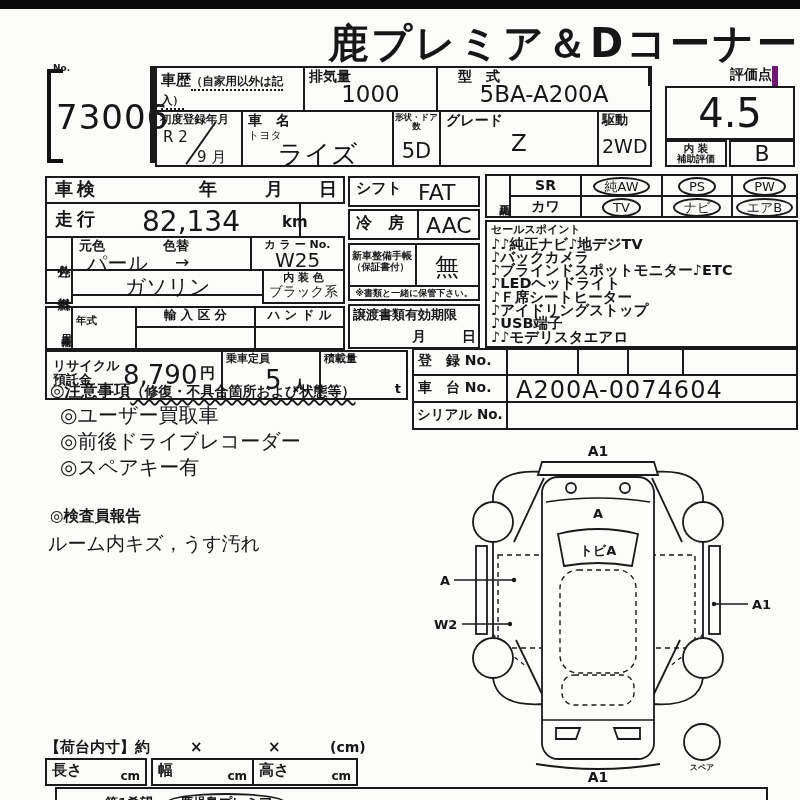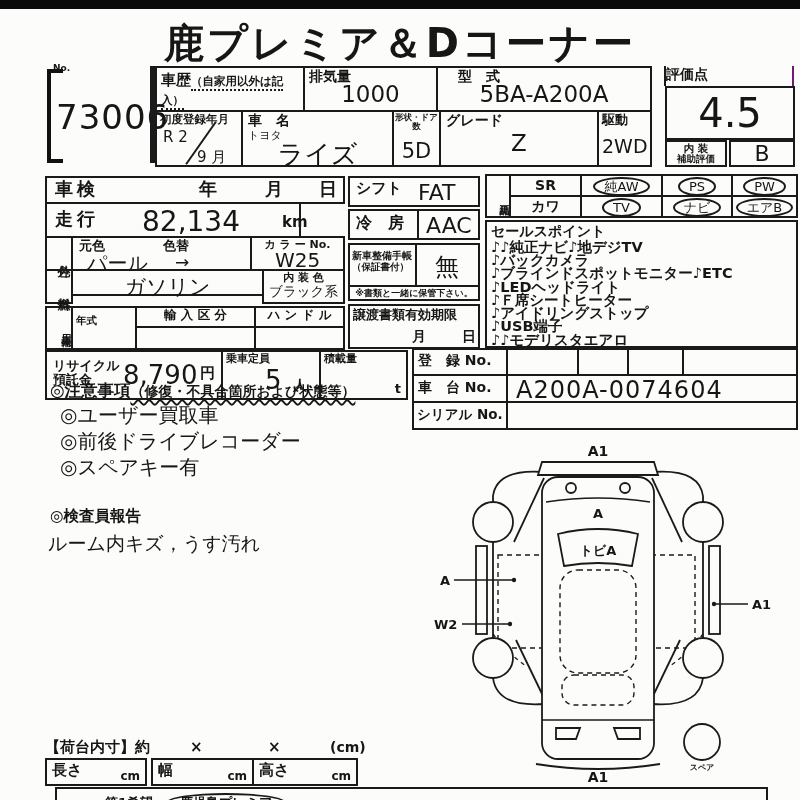--- a/index.html
+++ b/index.html
@@ -2,21 +2,21 @@
 <html><head>
 <meta charset="utf-8">
 <style>
   html,body{margin:0;padding:0;background:#e8e8e8}
   #page{position:relative;width:800px;height:800px;background:#fcfcfa;overflow:hidden;
         font-family:"DejaVu Sans",sans-serif;color:#161616;}
   .abs{position:absolute;box-sizing:border-box;}
   .cell{position:absolute;box-sizing:border-box;border:2px solid #1a1a1a;}
   .vtext{writing-mode:vertical-rl;text-orientation:upright;}
   .topbar{left:0;top:0;width:800px;height:9px;background:#0a0a0a}
-  .title{left:0;top:16px;width:800px;text-align:center;font-size:40px;font-weight:bold;letter-spacing:3px}
+  .title{left:0;top:16px;width:800px;text-align:right;font-size:40px;font-weight:bold;letter-spacing:3px}
   
   .lot-bracket{left:47px;top:69px;width:16px;height:94px;border-left:4px solid #111;border-top:4px solid #111;border-bottom:4px solid #111}
   .lot-no{left:53px;top:63px;font-size:9px;font-weight:bold}
   .lot-num{left:56px;top:97px;width:94px;text-align:center;font-size:34px;letter-spacing:1px}
   .vdiv{left:150px;top:66px;width:5px;height:97px;background:#1a1a1a}
   
   .lb{font-weight:bold;line-height:1.05}
   .dotted{border-bottom:2px dotted #1a1a1a;padding-bottom:1px}
   .ctr{text-align:center}
   .oval{display:inline-block;border:2px solid #1a1a1a;border-radius:50%;padding:0 9px;line-height:15px}
@@ -66,21 +66,21 @@
   </div>
   <div class="cell" style="left:439px;top:110px;width:160px;height:57px;padding:1px 5px">
     <div class="lb" style="font-size:14px">グレード</div>
     <div class="ctr" style="font-size:23px;margin-top:2px">Z</div>
   </div>
   <div class="cell" style="left:597px;top:110px;width:55px;height:57px;padding:1px 3px">
     <div class="lb" style="font-size:13px">駆動</div>
     <div class="ctr" style="font-size:19px;margin-top:8px">2WD</div>
   </div>
 
-  <div class="abs" style="left:664px;top:66px;width:130px;height:20px;border-left:2px solid #1a1a1a;border-right:2px solid #701a75;text-align:left;font-size:14px;font-weight:bold">評価点</div>
+  <div class="abs" style="left:648px;top:66px;width:130px;height:20px;border-left:2px solid #1a1a1a;border-right:6px solid #701a75;text-align:right;font-size:14px;font-weight:bold">評価点</div>
   <div class="cell ctr" style="left:665px;top:86px;width:130px;height:54px;font-size:40px;line-height:50px">4.5</div>
   <div class="cell ctr" style="left:665px;top:140px;width:62px;height:27px;padding-top:1px">
     <div class="lb" style="font-size:10.5px">内 装</div>
     <div class="lb" style="font-size:9.5px">補助評価</div>
   </div>
   <div class="cell ctr" style="left:729px;top:140px;width:66px;height:27px;font-size:22px;line-height:23px">B</div>
 
   <div class="cell" style="left:45px;top:176px;width:300px;height:28px">
     <span class="abs lb" style="left:8px;top:2px;font-size:18px;letter-spacing:4px">車検</span>
     <span class="abs lb" style="left:152px;top:2px;font-size:18px">年</span>
@@ -148,21 +148,21 @@
   <div class="cell ctr" style="left:509px;top:174px;width:73px;height:23px;font-size:14px;font-weight:bold;line-height:19px">SR</div>
   <div class="cell ctr" style="left:580px;top:174px;width:83px;height:23px;line-height:19px"><span class="oval" style="font-size:13px">純AW</span></div>
   <div class="cell ctr" style="left:661px;top:174px;width:72px;height:23px;line-height:19px"><span class="oval" style="font-size:13px">PS</span></div>
   <div class="cell ctr" style="left:731px;top:174px;width:67px;height:23px;line-height:19px"><span class="oval" style="font-size:13px">PW</span></div>
   <div class="cell ctr" style="left:509px;top:195px;width:73px;height:23px;font-size:14px;font-weight:bold;line-height:19px">カワ</div>
   <div class="cell ctr" style="left:580px;top:195px;width:83px;height:23px;line-height:19px"><span class="oval" style="font-size:13px">TV</span></div>
   <div class="cell ctr" style="left:661px;top:195px;width:72px;height:23px;line-height:19px"><span class="oval" style="font-size:13px">ナビ</span></div>
   <div class="cell ctr" style="left:731px;top:195px;width:67px;height:23px;line-height:19px"><span class="oval" style="font-size:13px">エアB</span></div>
 
   <div class="cell" style="left:485px;top:220px;width:313px;height:128px;padding:2px 4px">
-    <div class="lb" style="font-size:14px;margin-bottom:2px">セールスポイント</div>
+    <div class="lb" style="font-size:11px;margin-bottom:2px">セールスポイント</div>
     <div class="salesline">♪♪純正ナビ♪地デジTV</div>
     <div class="salesline">♪バックカメラ</div>
     <div class="salesline">♪ブラインドスポットモニター♪ETC</div>
     <div class="salesline">♪LEDヘッドライト</div>
     <div class="salesline">♪Ｆ席シートヒーター</div>
     <div class="salesline">♪アイドリングストップ</div>
     <div class="salesline">♪USB端子</div>
     <div class="salesline">♪♪モデリスタエアロ</div>
   </div>
 

